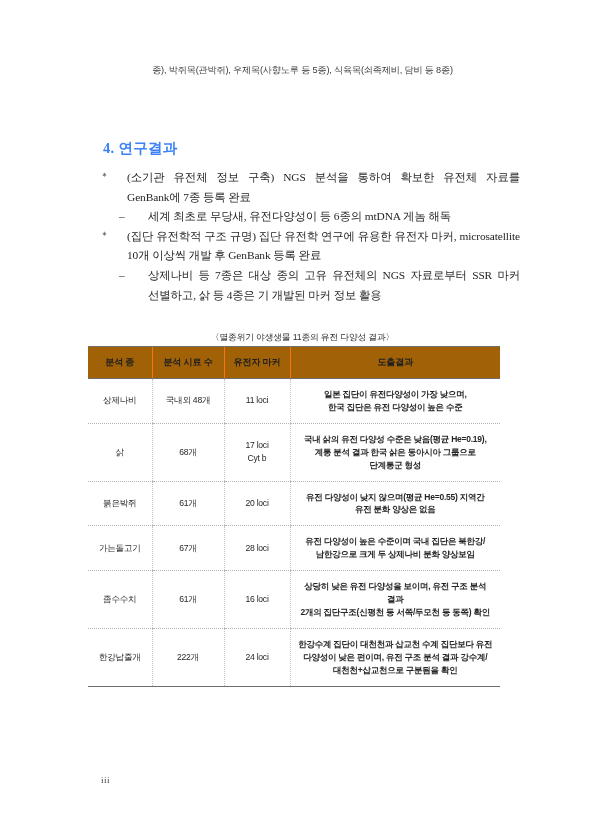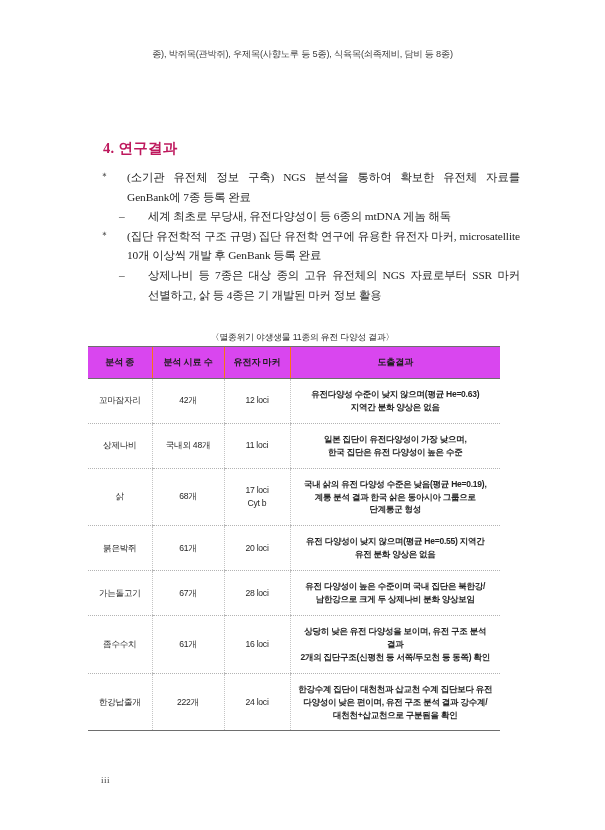--- a/index.html
+++ b/index.html
@@ -17,39 +17,39 @@
     height: 830px;
     margin: 0 auto;
     background: #ffffff;
     overflow: hidden;
     box-sizing: border-box;
   }
 
   
   .cont-line {
     position: absolute;
-    top: 48px;
+    top: 64px;
     left: 0;
     width: 605px;
     text-align: center;
     font-size: 9.2px;
     color: #3a3a3a;
     letter-spacing: -0.2px;
     white-space: nowrap;
   }
 
   
   .section-heading {
     position: absolute;
     top: 127px;
     left: 103px;
     font-family: "Liberation Serif", "DejaVu Serif", serif;
     font-size: 14.5px;
     font-weight: bold;
-    color: #be185d;
+    color: #3b82f6;
     letter-spacing: 0.3px;
   }
 
   
   .body-block {
     position: absolute;
     top: 168px;
     left: 100px;
     width: 420px;
     font-family: "Liberation Serif", "DejaVu Serif", serif;
@@ -114,21 +114,21 @@
     table-layout: fixed;
     font-size: 8.6px;
     color: #262626;
   }
   table.data-table col.c-species  { width: 64px; }
   table.data-table col.c-samples  { width: 72px; }
   table.data-table col.c-marker   { width: 66px; }
   table.data-table col.c-result   { width: 210px; }
 
   table.data-table thead th {
-    background: #d946ef;
+    background: #a16207;
     font-weight: bold;
     font-size: 9.1px;
     padding: 9px 2px;
     text-align: center;
     border-top: 1.1px solid #6e6e6e;
     border-bottom: 1.1px solid #6e6e6e;
     color: #1f1f1f;
     letter-spacing: -0.2px;
     vertical-align: middle;
   }
@@ -218,31 +218,20 @@
       <thead>
         <tr>
           <th>분석 종</th>
           <th>분석 시료 수</th>
           <th>유전자 마커</th>
           <th>도출결과</th>
         </tr>
       </thead>
       <tbody>
 
-      <tr>
-            <td class="species-cell">꼬마잠자리</td>
-            <td class="samples-cell">42개</td>
-            <td class="marker-cell">
-              <span class="marker-line">12 loci</span>
-            </td>
-            <td class="result-cell">
-              <span class="marker-line">유전다양성 수준이 낮지 않으며(평균 He=0.63)</span>
-              <span class="marker-line">지역간 분화 양상은 없음</span>
-            </td>
-          </tr>
           <tr>
             <td class="species-cell">상제나비</td>
             <td class="samples-cell">국내외 48개</td>
             <td class="marker-cell">
               <span class="marker-line">11 loci</span>
             </td>
             <td class="result-cell">
               <span class="marker-line">일본 집단이 유전다양성이 가장 낮으며,</span>
               <span class="marker-line">한국 집단은 유전 다양성이 높은 수준</span>
             </td>

